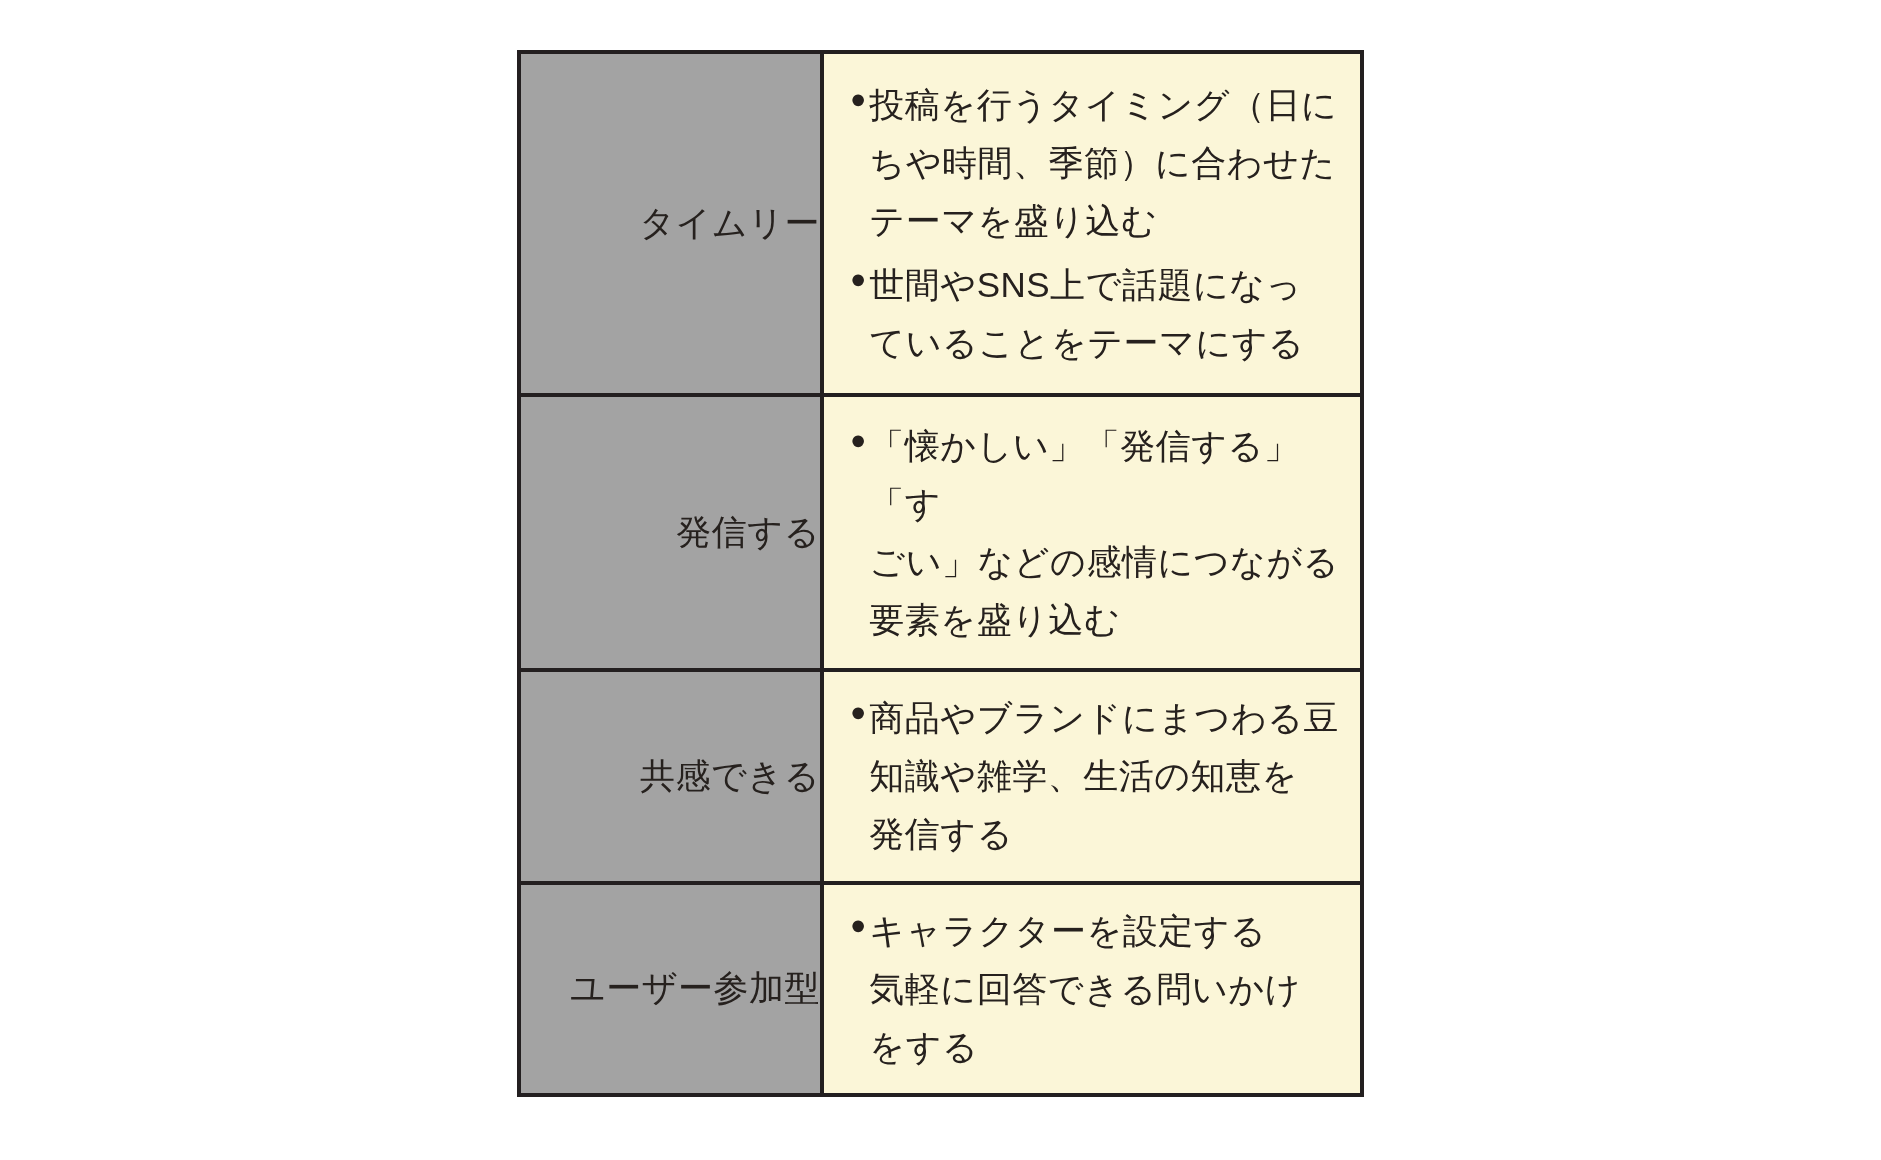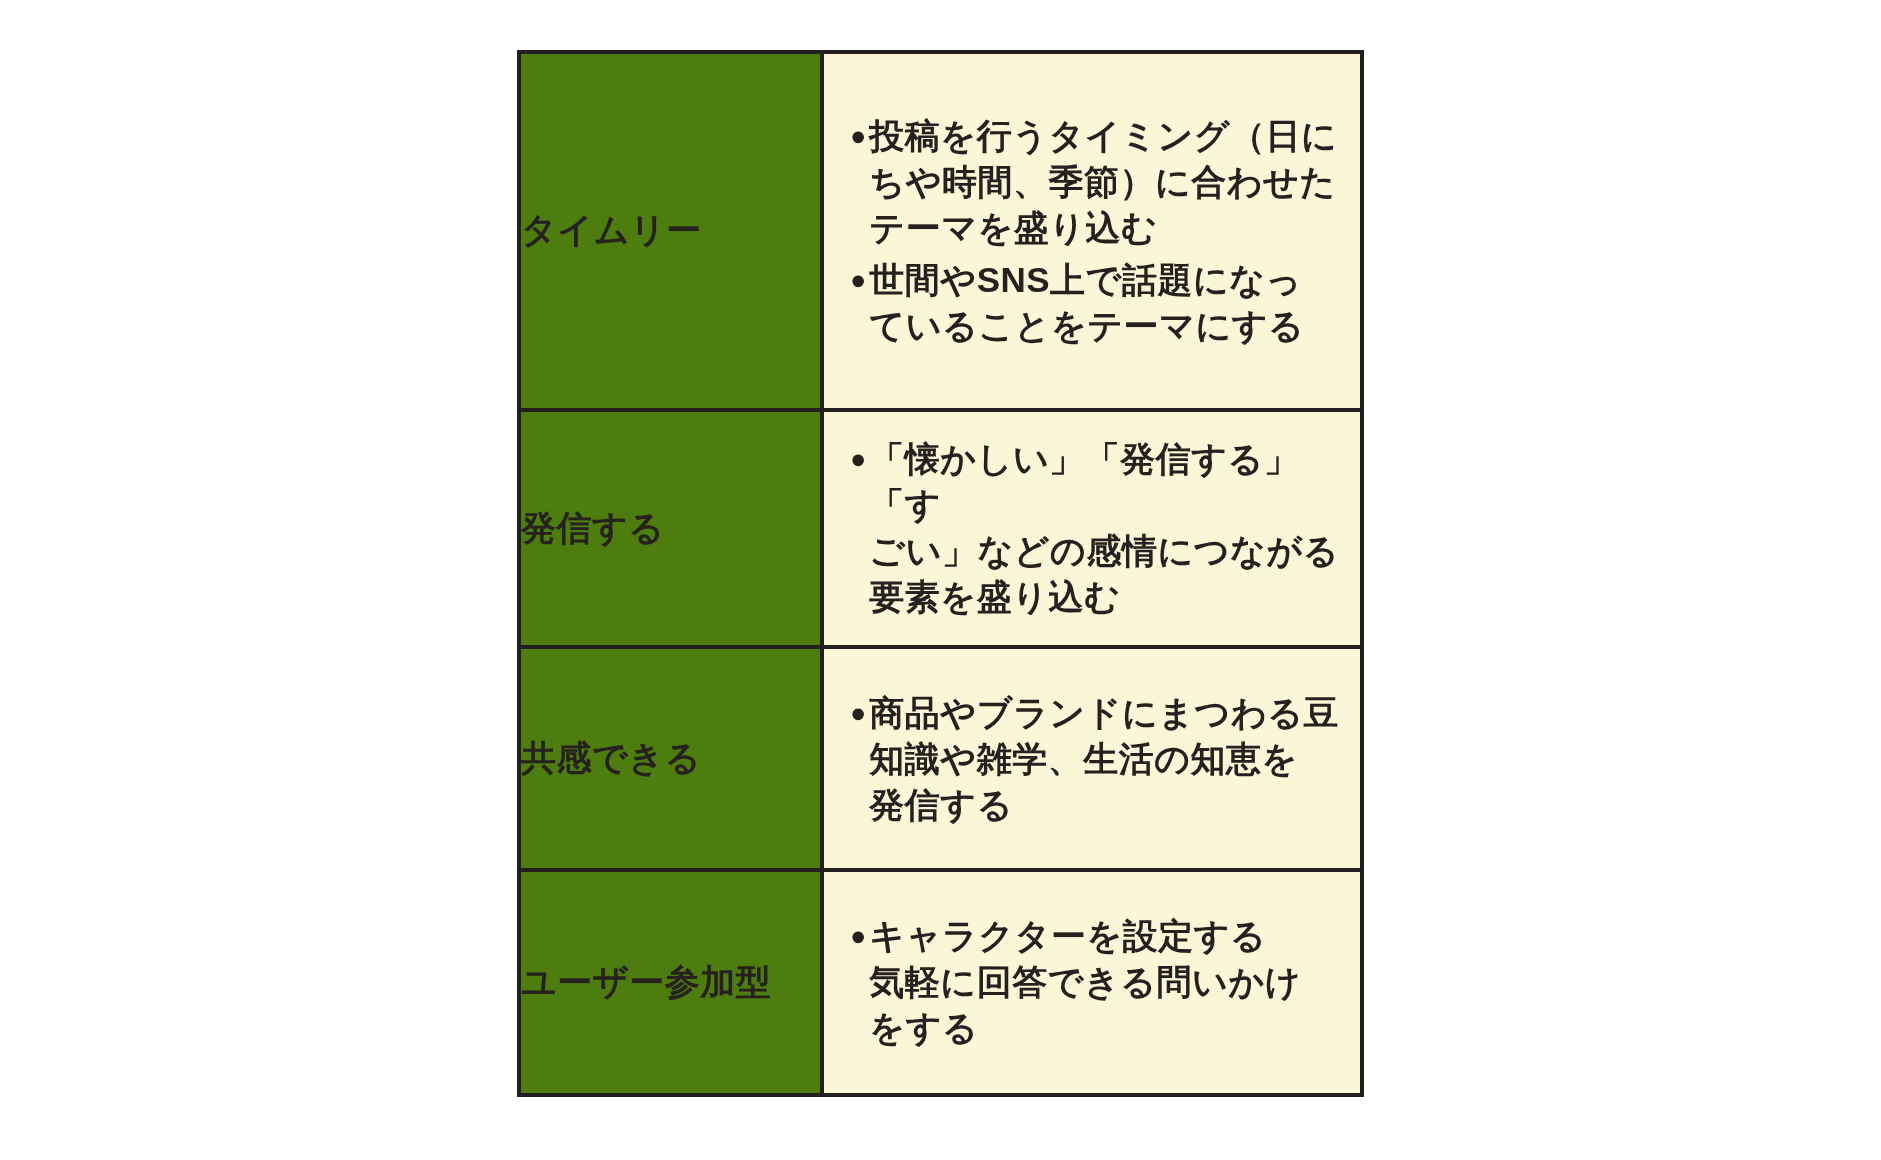--- a/index.html
+++ b/index.html
@@ -26,44 +26,44 @@
   col.c-label   { width: 303px; }
   col.c-content { width: 540px; }
 
   tr.r1 { height: 313px; }
   tr.r2 { height: 147px; }
   tr.r3 { height: 195px; }
   tr.r4 { height: 195px; }
   tr.r5 { height: 197px; }
 
   td.label-cell {
-    background: #4d7c0f;
-    text-align: left;
+    background: #a3a3a3;
+    text-align: right;
     font-size: 35px;
-    font-weight: 700;
+    font-weight: 400;
     letter-spacing: 0.5px;
   }
   td.content-cell {
     background: #fbf6d8;
     padding: 10px 8px 10px 26px;
   }
   ul.bullet-list { list-style: none; }
   li.bullet-item { display: flex; align-items: flex-start; }
   li.bullet-item + li.bullet-item { margin-top: 6px; }
   li.bullet-item.para-gap { margin-top: 34px; }
   .bullet {
     font-size: 27px;
     line-height: 47px;
     flex: 0 0 auto;
     margin-right: 3px;
   }
   .bullet-text {
     font-size: 35px;
-    line-height: 46px;
-    font-weight: 700;
+    line-height: 58px;
+    font-weight: 400;
     letter-spacing: 0.5px;
     white-space: pre-line;
   }
 </style>
 </head>
 <body>
 
 <div class="stage">
   <table class="tips-table">
     <colgroup>

